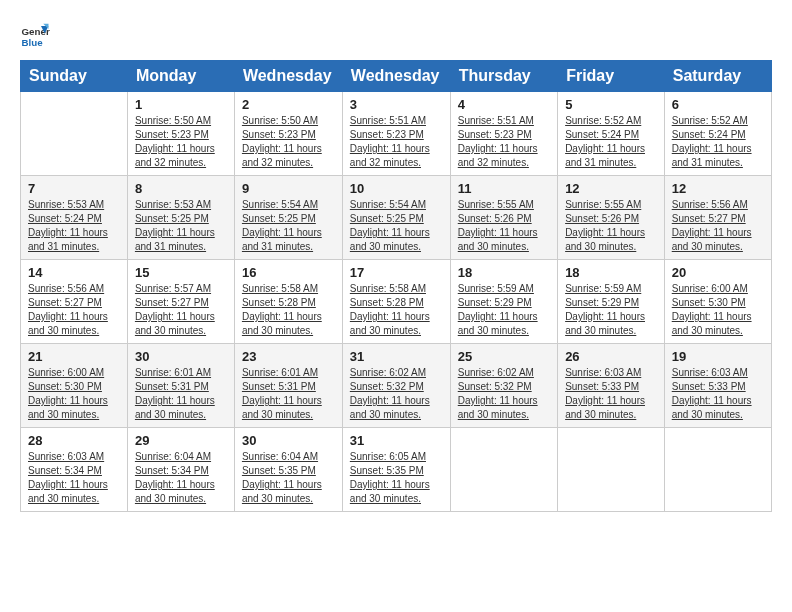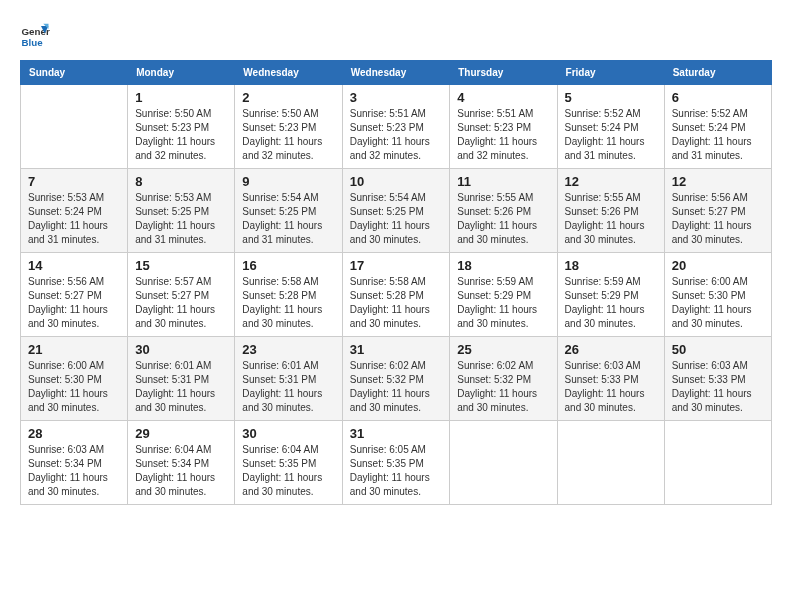--- a/index.html
+++ b/index.html
@@ -40,21 +40,21 @@
     .calendar {
       width: 100%;
       border-collapse: collapse;
       border: 1px solid #ccc;
     }
     .calendar th {
       background-color: #2a6db5;
       color: #fff;
       text-align: left;
       padding: 6px 8px;
-      font-size: 10px;
+      font-size: 16px;
       font-weight: bold;
       border: 1px solid #2a6db5;
     }
     .calendar td {
       vertical-align: top;
       border: 1px solid #ccc;
       padding: 5px 7px;
       width: 108px;
       min-height: 80px;
     }
@@ -62,20 +62,21 @@
       font-size: 13px;
       font-weight: bold;
       color: #222;
       display: block;
       margin-bottom: 2px;
     }
     .day-info {
       font-size: 10px;
       color: #333;
       line-height: 1.4;
+      text-decoration: underline;
     }
     .empty-cell {
       background: #f9f9f9;
     }
     tr:nth-child(odd) td {
       background-color: #ffffff;
     }
     tr:nth-child(even) td {
       background-color: #f4f4f4;
     }
@@ -321,21 +322,21 @@
       </td>
         <td>
         <span class="day-number">26</span>
         <div class="day-info">
           <span>Sunrise: 6:03 AM</span><br>
           <span>Sunset: 5:33 PM</span><br>
           <span>Daylight: 11 hours and 30 minutes.</span>
         </div>
       </td>
         <td>
-        <span class="day-number">50</span>
+        <span class="day-number">19</span>
         <div class="day-info">
           <span>Sunrise: 6:03 AM</span><br>
           <span>Sunset: 5:33 PM</span><br>
           <span>Daylight: 11 hours and 30 minutes.</span>
         </div>
       </td>
       </tr>
       <tr>
         <td>
         <span class="day-number">28</span>

